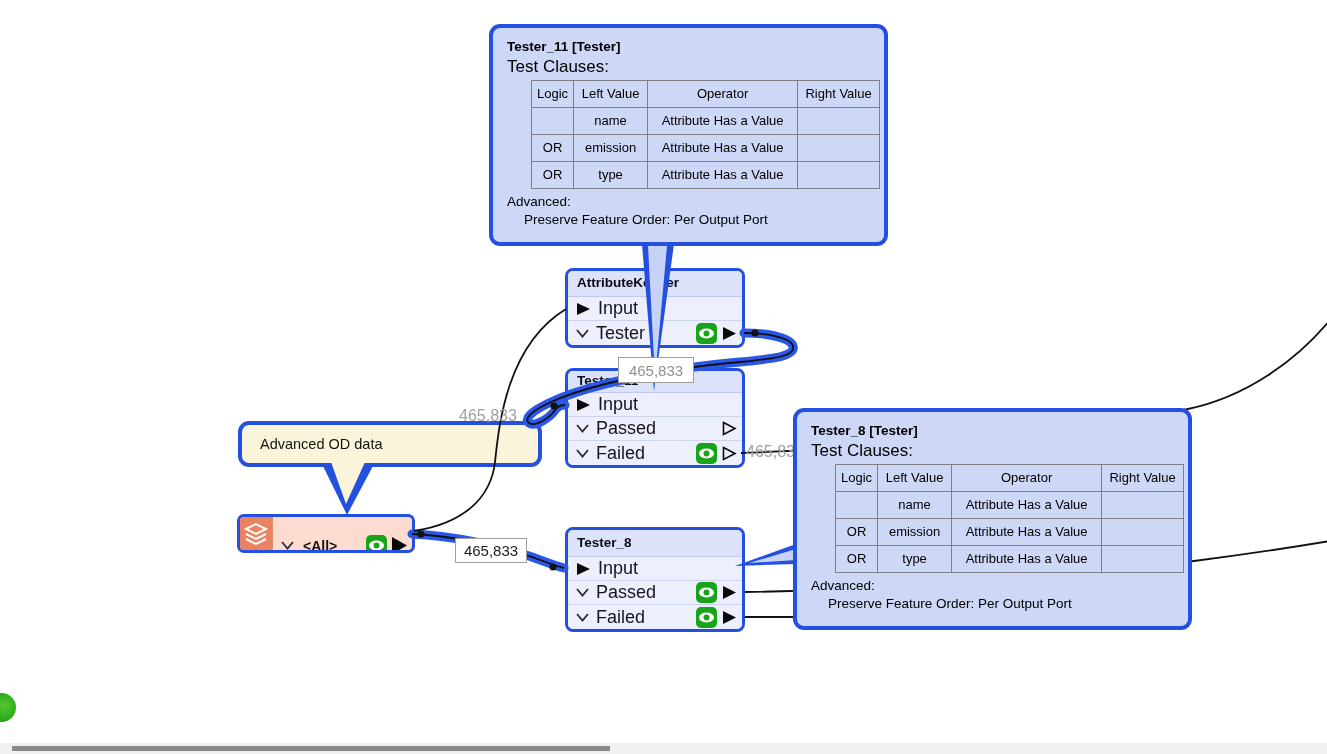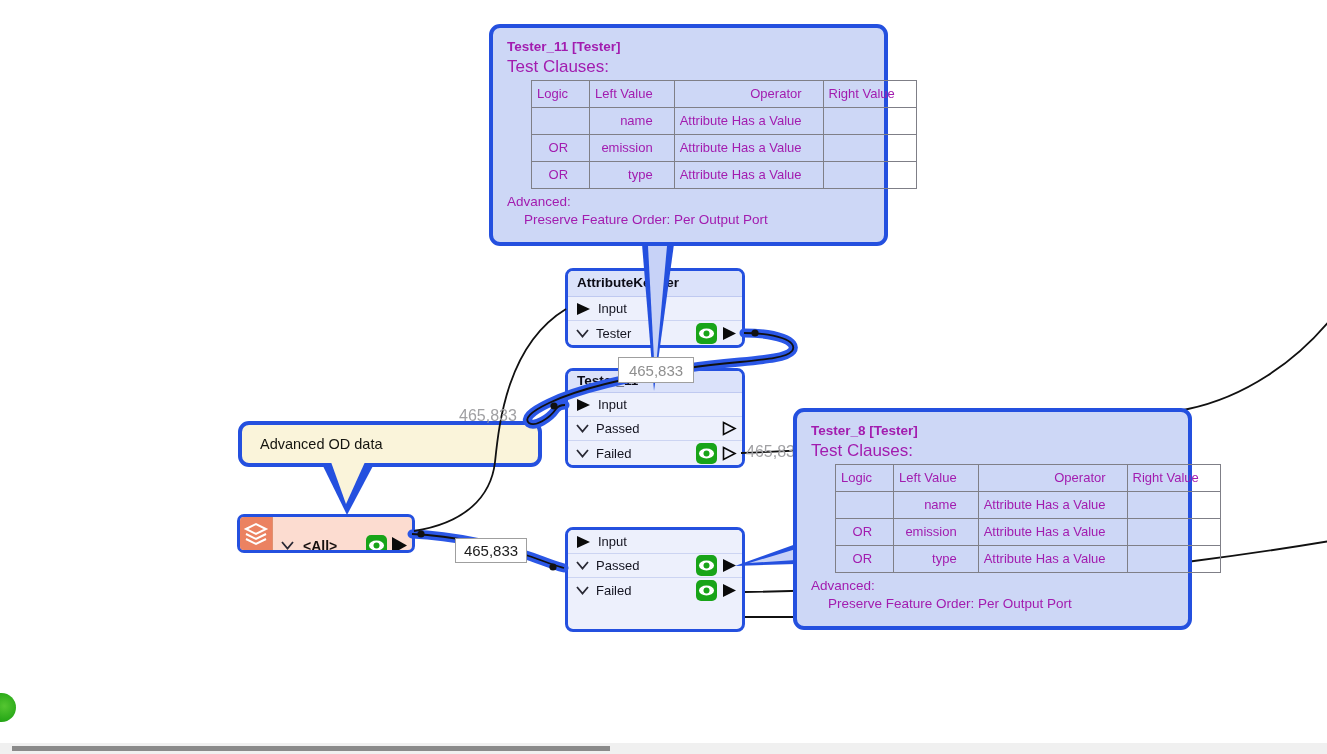--- a/index.html
+++ b/index.html
@@ -5,21 +5,21 @@
   * { margin:0; padding:0; box-sizing:border-box; }
   html,body { width:1327px; height:754px; overflow:hidden; background:#fff;
               font-family:"Liberation Sans", sans-serif; }
   .stage { position:relative; width:1327px; height:754px; background:#ffffff; }
 
   
   .node { position:absolute; border:3px solid #2450df; border-radius:8px;
           background:#edf0fc; overflow:hidden; z-index:2; }
   .node-header { background:#dbe2fa; font-weight:bold; font-size:13.5px; color:#0b0b16;
                  padding:4px 0 3px 9px; border-bottom:1px solid #bfc9f0; white-space:nowrap; }
-  .port-row { display:flex; align-items:center; font-size:13px; color:#141420;
+  .port-row { display:flex; align-items:center; font-size:18px; color:#141420;
               border-bottom:1px solid #ccd4f2; padding:0 5px 0 8px; background:#edf0fc; }
   .port-row:last-child { border-bottom:none; }
   .port-row .plabel { margin-left:7px; white-space:nowrap; }
   .spacer { flex:1; }
   .icn { display:block; flex:0 0 auto; }
 
   
   .reader { position:absolute; left:237px; top:514px; width:178px; height:39px;
             border:3px solid #2450df; border-radius:7px; display:flex; overflow:hidden;
             background:#fcdcd0; z-index:2; }
@@ -30,27 +30,27 @@
 
   
   .annotation { position:absolute; left:238px; top:421px; width:304px; height:46px;
                 background:#faf4da; border:4px solid #2450df; border-radius:11px;
                 display:flex; align-items:center; z-index:3; }
   .annotation span { font-size:14.5px; color:#14140f; margin-left:18px; }
 
   
   .card { position:absolute; width:399px; height:222px; background:#cdd7f6;
           border:4px solid #2450df; border-radius:11px; padding:11px 0 0 14px;
-          z-index:8; color:#a21caf; }
+          z-index:8; color:#000000; }
   .card .card-title { font-weight:bold; font-size:13.5px; }
   .card .card-sub { font-size:17px; margin-top:3px; }
   .card table { border-collapse:collapse; margin:3px 0 0 24px; font-size:13px;
                 table-layout:fixed; }
-  .card th, .card td { border:1px solid #7f7f87; font-weight:normal; text-align:right;
-                       padding:3px 21px 4px 5px; height:27px; white-space:nowrap; overflow:hidden; }
+  .card th, .card td { border:1px solid #7f7f87; font-weight:normal; text-align:center;
+                       padding:3px 5px 4px 5px; height:27px; white-space:nowrap; overflow:hidden; }
   .card .adv { font-size:13.5px; margin-top:5px; }
   .card .adv2 { font-size:13.5px; margin:3px 0 0 17px; }
 
   
   .mini-tip { position:absolute; background:#ffffff; border:1px solid #9f9f9f;
               font-size:15px; display:flex; align-items:center; justify-content:center;
               z-index:7; }
 
   
   .count { position:absolute; font-size:16px; color:#a0a0a3; z-index:6; white-space:nowrap; }
@@ -130,20 +130,21 @@
           <ellipse cx="10.5" cy="10.5" rx="7.5" ry="5" fill="#ffffff"></ellipse>
           <circle cx="10.5" cy="10.5" r="3" fill="#18a418"></circle>
         </svg>
       <svg class="icn" style="margin-left:5px" width="15" height="15" viewBox="0 0 15 15">
           <polygon points="1.5,1.5 13,7.5 1.5,13.5" fill="#edf0fc" stroke="#0a0a0a" stroke-width="1.6"></polygon>
         </svg>
     </div>
   </div>
 
   <div class="node" style="left:565px;top:527px;width:180px;height:105px;">
+    <div class="node-header" style="height:27px;padding-top:5px;">Tester_8</div>
     <div class="port-row" style="height:24px;">
       <svg class="icn" width="15" height="14" viewBox="0 0 15 14">
           <polygon points="1,1 14,7 1,13" fill="#0a0a0a"></polygon>
         </svg>
       <span class="plabel">Input</span>
     </div>
     <div class="port-row" style="height:24px;">
       <svg class="icn" width="13" height="9" viewBox="0 0 13 9">
           <polyline points="1,1 6.5,7.5 12,1" fill="none" stroke="#2a2a35" stroke-width="1.8"></polyline>
         </svg>

